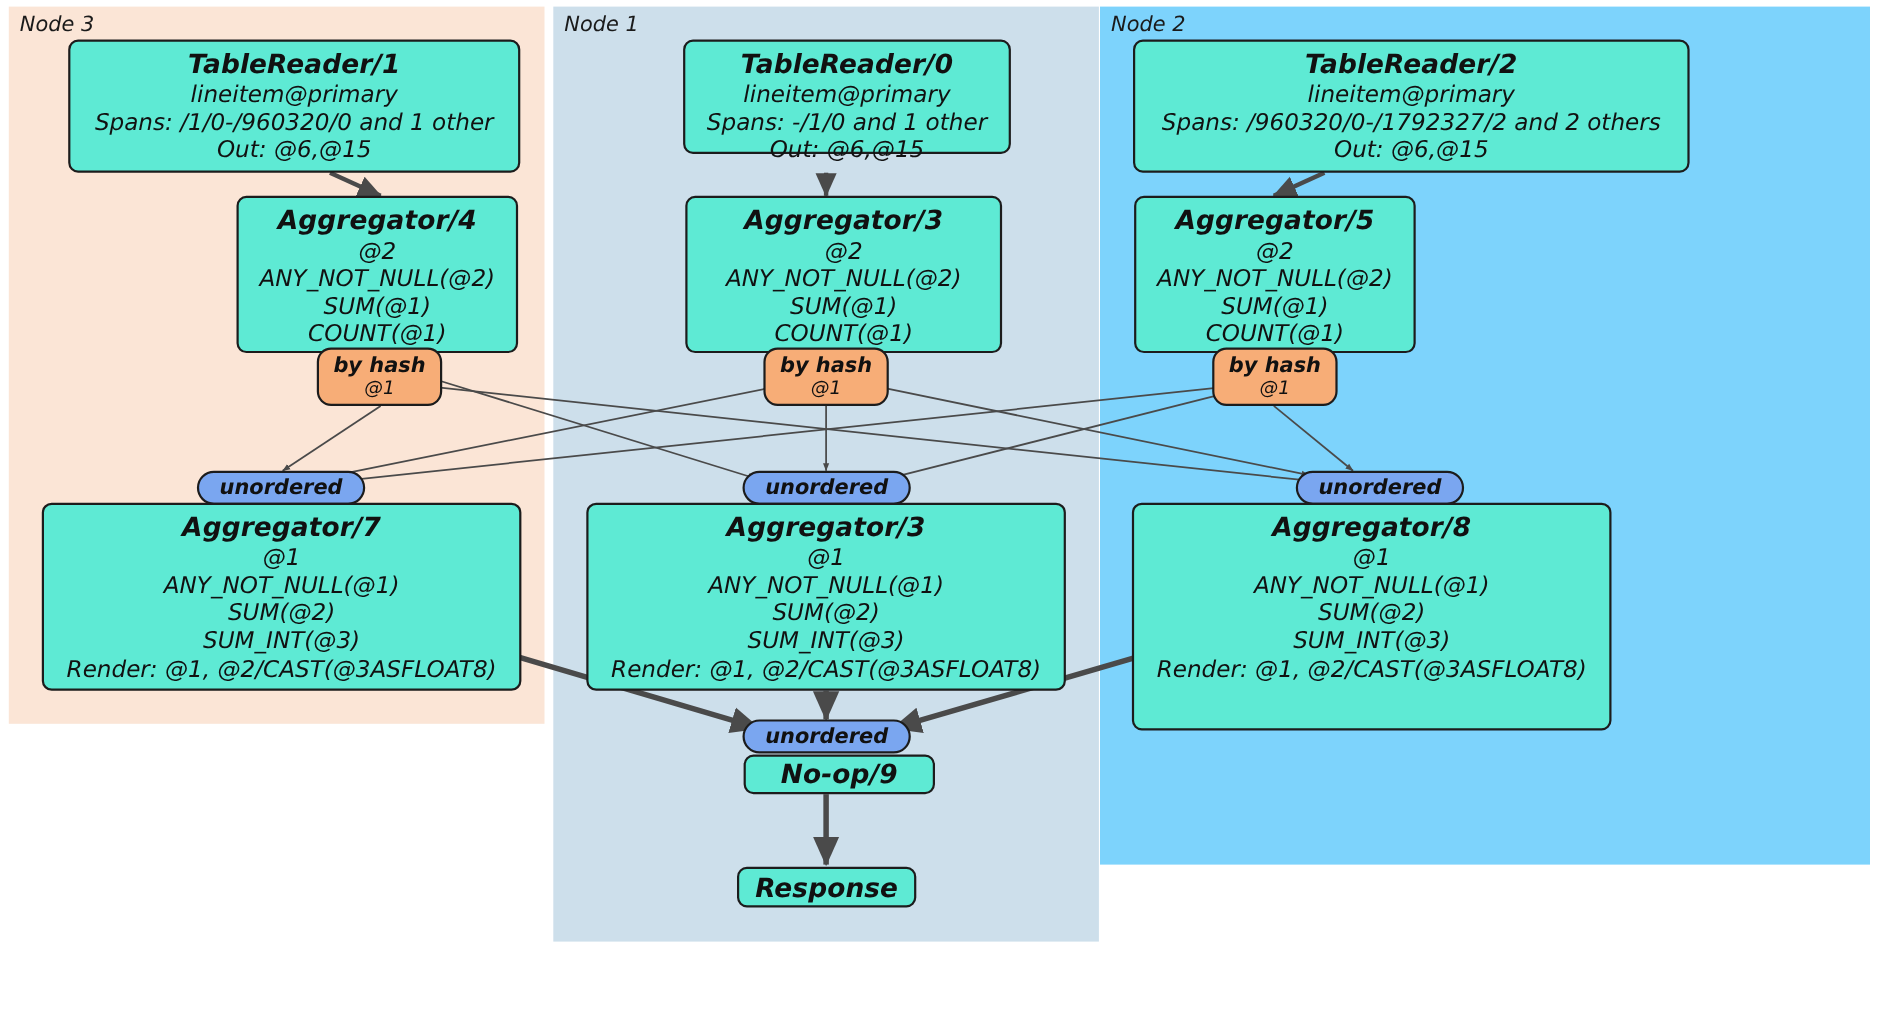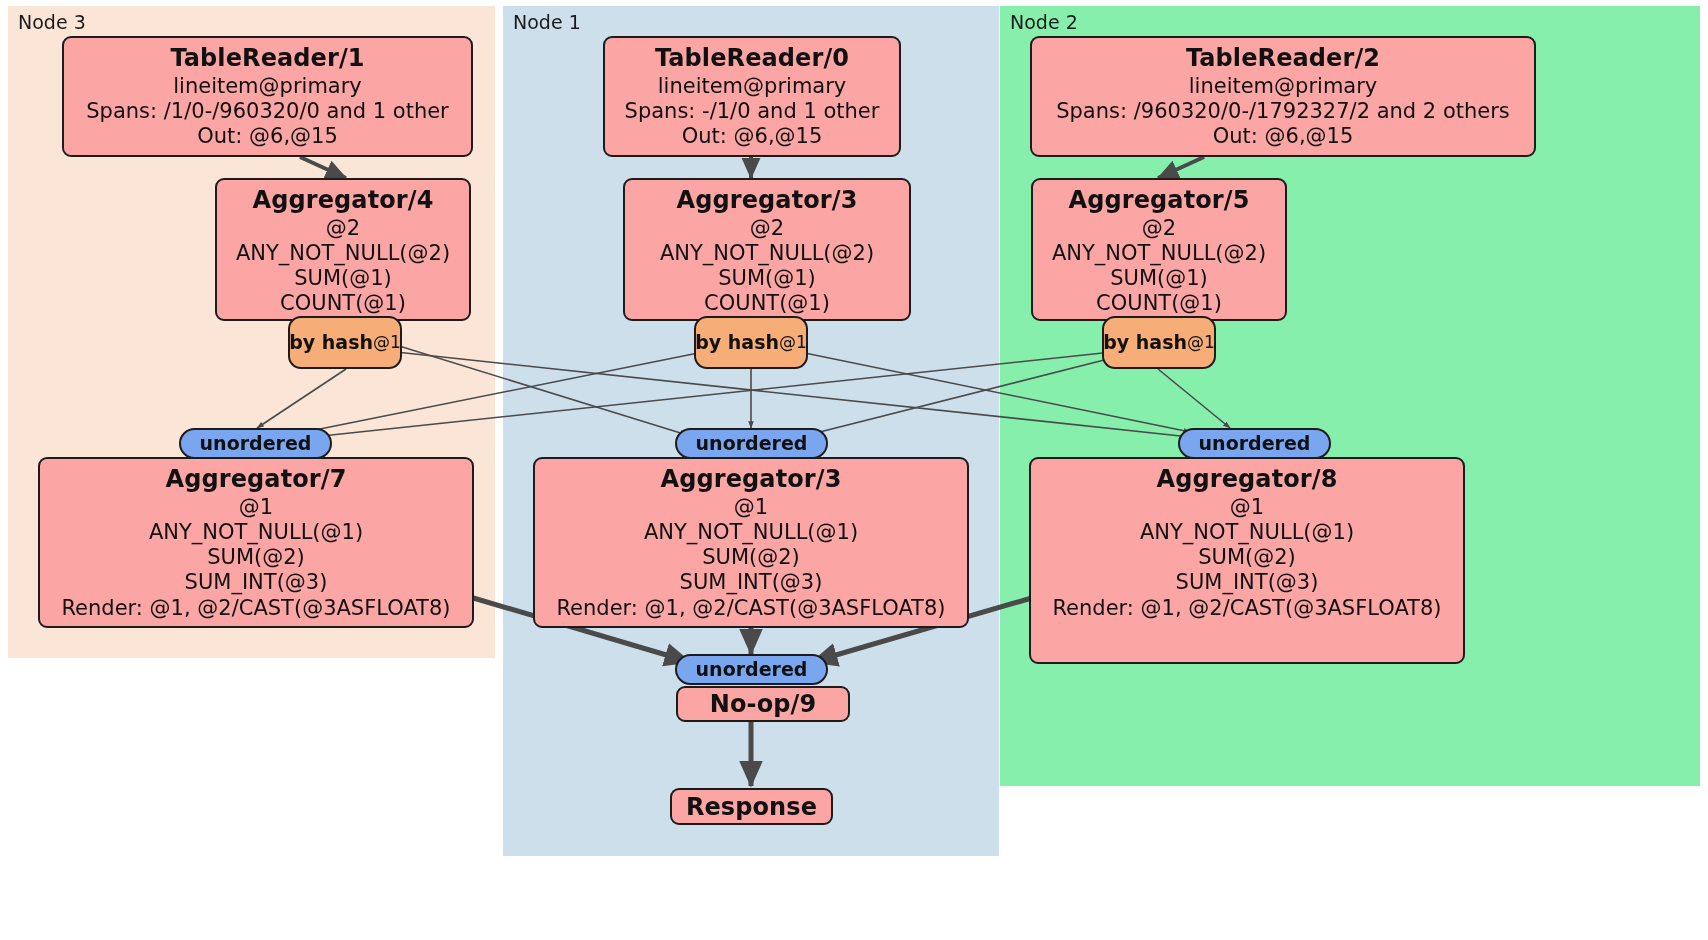--- a/index.html
+++ b/index.html
@@ -3,55 +3,55 @@
 <meta charset="utf-8">
 <style>
   html,body{margin:0;padding:0;}
   body{
     width:1708px;height:940px;
     background:#ffffff;
     font-family:"DejaVu Sans","Liberation Sans",sans-serif;
     position:relative;
     overflow:hidden;
   }
-  #stage{position:absolute;left:0;top:0;width:1708px;height:940px;}
+  #stage{position:absolute;left:0;top:0;width:1708px;height:940px;font-style:italic;}
 
   
   .region{position:absolute;box-sizing:border-box;}
   .region-label{
     position:absolute;left:10px;top:6px;
     font-size:19px;color:#1a1a1a;line-height:1.1;
     white-space:nowrap;
   }
 
   
   .box{
     position:absolute;box-sizing:border-box;
-    background:#fca5a5;
+    background:#5eead4;
     border:2px solid #1c1c1c;
     border-radius:9px;
     text-align:center;
     padding:6px 10px 20px 10px;
     color:#111;
     line-height:1.20;
   }
   .box .title{
     font-weight:bold;font-size:24px;letter-spacing:.1px;
     margin-bottom:1px;white-space:nowrap;
   }
   .box .line{font-size:21px;white-space:nowrap;}
 
   
   .pill{
     position:absolute;box-sizing:border-box;
     border:2px solid #1c1c1c;
     border-radius:14px;
     text-align:center;
     color:#111;
-    display:flex;flex-direction:row;
+    display:flex;flex-direction:column;
     align-items:center;justify-content:center;
     line-height:1.12;
   }
   .pill.hash{background:#f7ad77;border-radius:13px;}
   .pill.unordered{background:#7aa6f0;border-radius:16px;}
   .pill .ptitle{font-weight:bold;font-size:19px;white-space:nowrap;}
   .pill .psub{font-size:17px;white-space:nowrap;}
 
   svg.edges{position:absolute;left:0;top:0;width:1708px;height:940px;
             pointer-events:none;}
@@ -62,21 +62,21 @@
 <div id="stage">
 
   <div class="region" style="left:8px;top:6px;width:487px;height:652px;background:#fbe5d6;">
     <span class="region-label">Node 3</span>
   </div>
 
   <div class="region" style="left:503px;top:6px;width:496px;height:850px;background:#cddfeb;">
     <span class="region-label">Node 1</span>
   </div>
 
-  <div class="region" style="left:1000px;top:6px;width:700px;height:780px;background:#86efac;">
+  <div class="region" style="left:1000px;top:6px;width:700px;height:780px;background:#7dd3fc;">
     <span class="region-label">Node 2</span>
   </div>
 
   <svg class="edges" viewBox="0 0 1708 940">
     <defs>
       <marker id="arrow" viewBox="0 0 10 10" refX="8.5" refY="5" markerWidth="6" markerHeight="6" orient="auto-start-reverse">
         <path d="M0,1 L9,5 L0,9 z" fill="#4a4a4a"></path>
       </marker>
       <marker id="arrowThin" viewBox="0 0 10 10" refX="8.5" refY="5" markerWidth="5" markerHeight="5" orient="auto-start-reverse">
         <path d="M0,1.5 L9,5 L0,8.5 z" fill="#4a4a4a"></path>
@@ -108,21 +108,21 @@
     </g>
   </svg>
 
   <div class="box" style="left:62px;top:36px;width:411px;height:121px;">
     <div class="title">TableReader/1</div>
     <div class="line">lineitem@primary</div>
     <div class="line">Spans: /1/0-/960320/0 and 1 other</div>
     <div class="line">Out: @6,@15</div>
   </div>
 
-  <div class="box" style="left:603px;top:36px;width:298px;height:121px;">
+  <div class="box" style="left:621px;top:36px;width:298px;height:104px;">
     <div class="title">TableReader/0</div>
     <div class="line">lineitem@primary</div>
     <div class="line">Spans: -/1/0 and 1 other</div>
     <div class="line">Out: @6,@15</div>
   </div>
 
   <div class="box" style="left:1030px;top:36px;width:506px;height:121px;">
     <div class="title">TableReader/2</div>
     <div class="line">lineitem@primary</div>
     <div class="line">Spans: /960320/0-/1792327/2 and 2 others</div>

